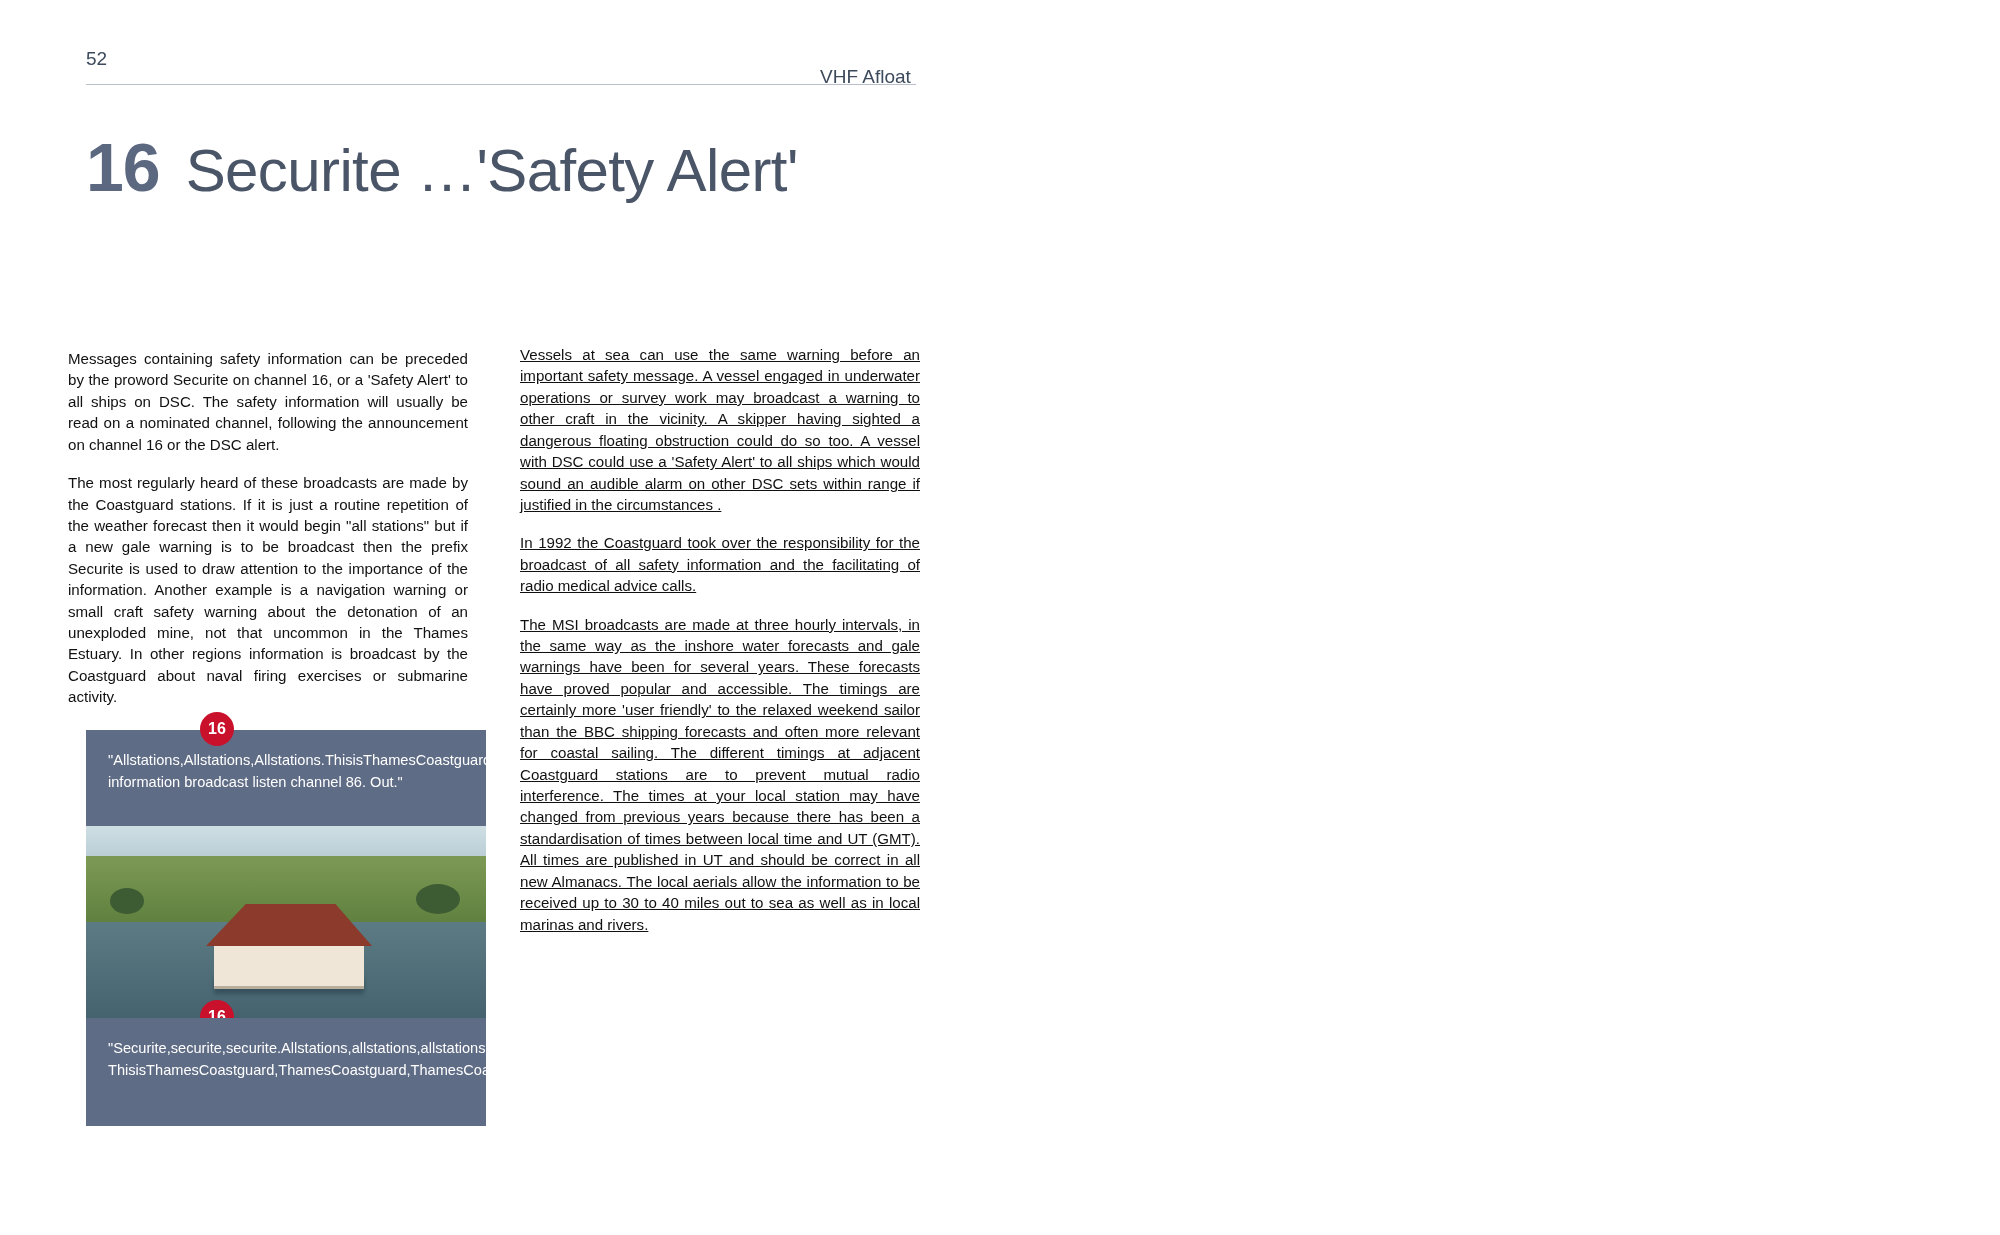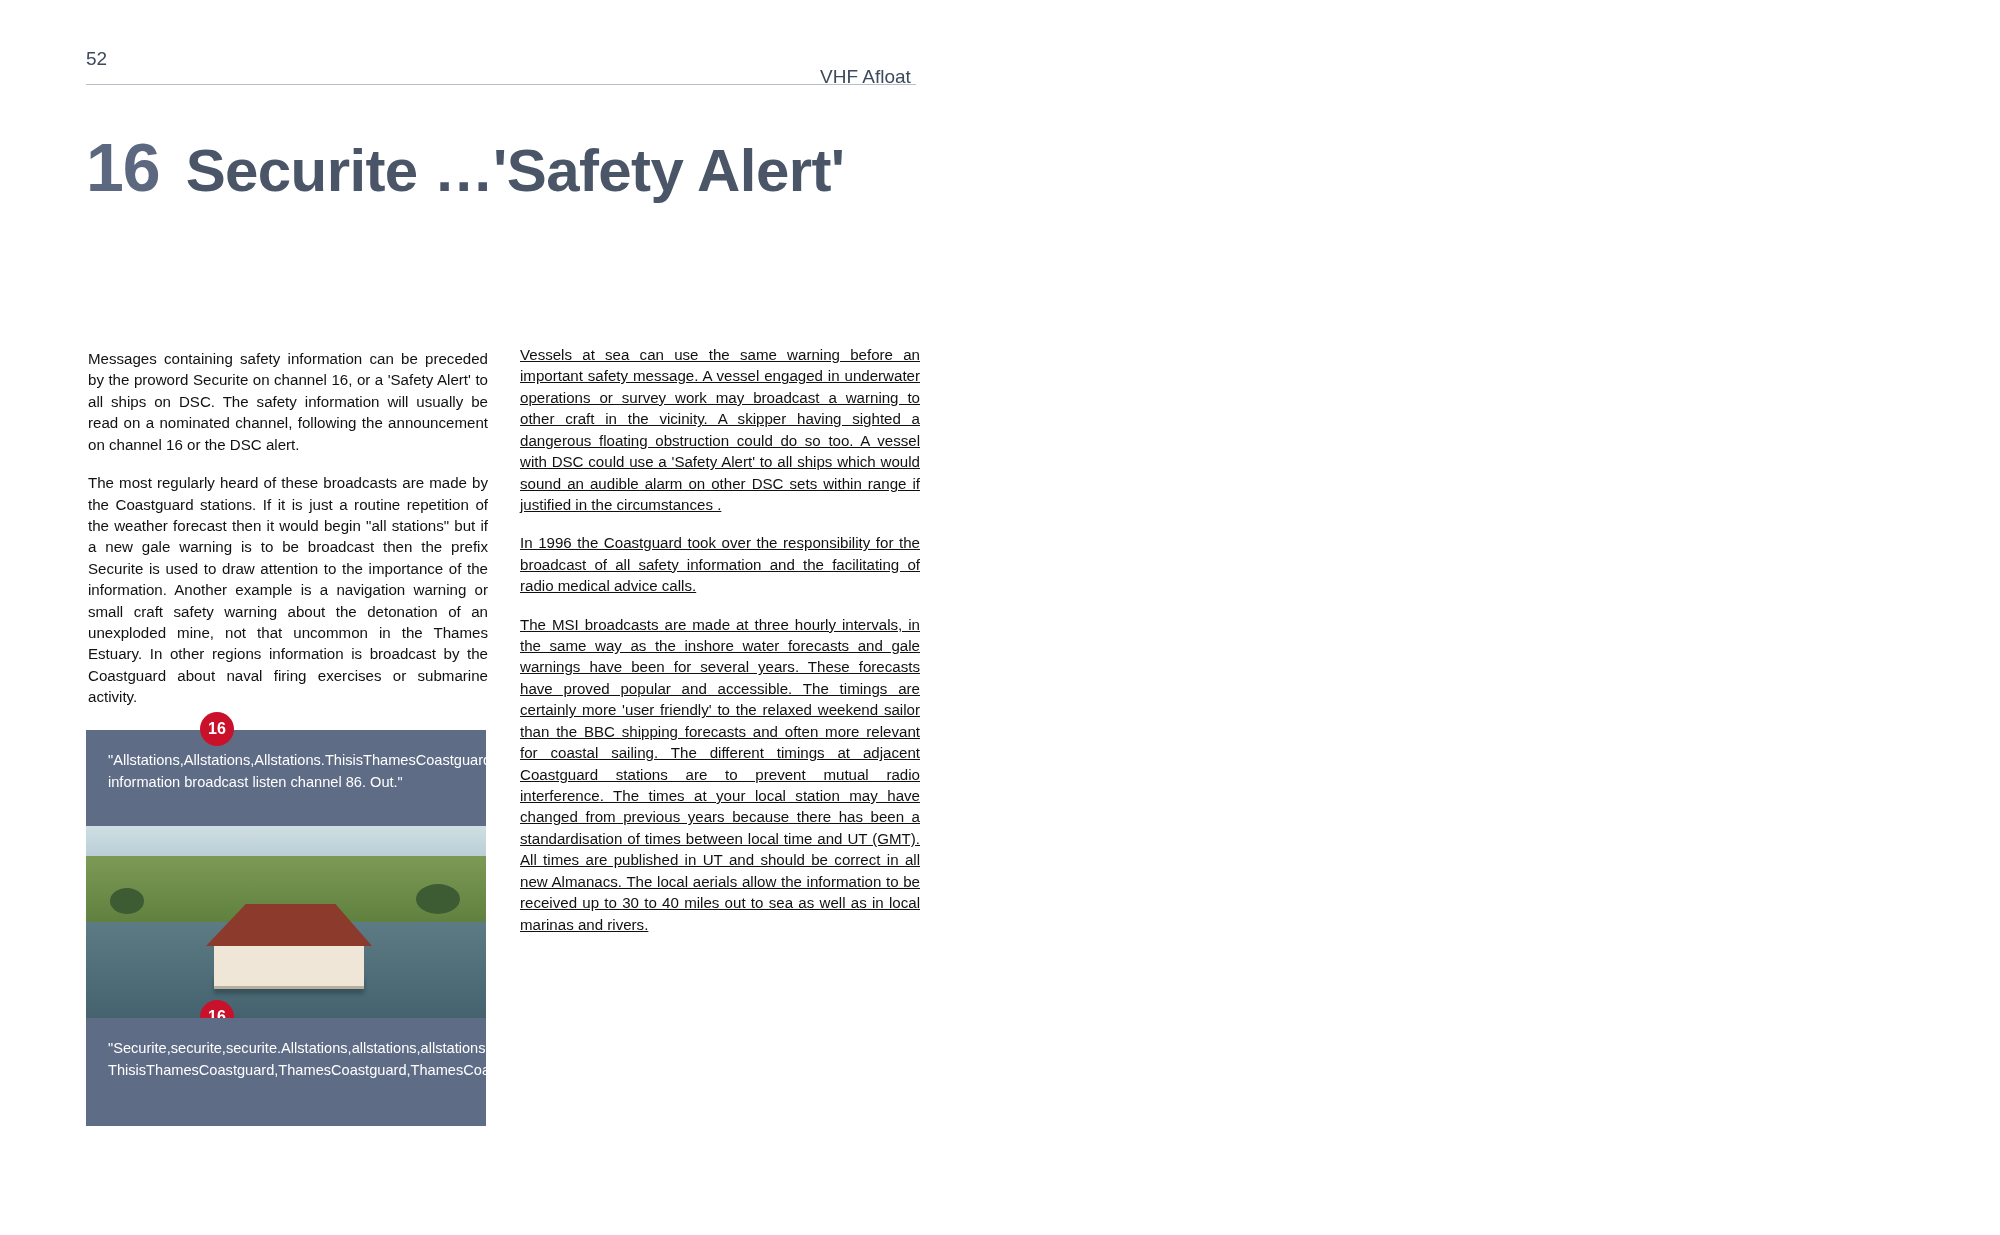--- a/index.html
+++ b/index.html
@@ -33,33 +33,33 @@
   .lh-rule  { left: 86px; top: 84px; width: 830px; }
 
   
   .chap {
     position: absolute; left: 86px; top: 128px;
     display: flex; align-items: baseline; gap: 26px;
     color: #5b6880;
   }
   .chap-num { font-size: 68px; font-weight: 700; letter-spacing: -1px; }
   .chap-title {
-    font-size: 60px; font-weight: 700; color: #4a5668; letter-spacing: -0.6px;
+    font-size: 60px; font-weight: 400; color: #4a5668; letter-spacing: -0.6px;
   }
 
   
   .col {
     position: absolute;
     font-size: 15.1px; line-height: 1.42;
     text-align: justify;
     color: #111;
   }
   .col p { margin: 0 0 17px 0; }
   .col p:last-child { margin-bottom: 0; }
-  .col-a { left: 88px; top: 348px; width: 400px; }
+  .col-a { left: 68px; top: 348px; width: 400px; }
   .col-b { left: 520px; top: 344px; width: 400px; text-decoration: underline; }
   .subhead {
     color: #5b6880; font-size: 18.5px; font-weight: 700; line-height: 1.3;
     margin: 6px 0 16px 0; text-align: left;
   }
 
   
   .quotebox {
     position: absolute; left: 86px; width: 400px;
     background: #5f6c86; color: #ffffff;
@@ -144,21 +144,21 @@
       <div class="house-shadow"></div>
       <div class="house-body"></div>
       <div class="house-roof"></div>
     </div>
 
     <div class="badge16" id="badge2">16</div>
     <div class="quotebox" id="quote2">"Securite,securite,securite.Allstations,allstations,allstations. ThisisThamesCoastguard,ThamesCoastguard,ThamesCoastguard.Foranewgalewarninglistenchannel86.Out."</div>
 
     <div class="col col-b">
       <p>Vessels at sea can use the same warning before an important safety message. A vessel engaged in underwater operations or survey work may broadcast a warning to other craft in the vicinity. A skipper having sighted a dangerous floating obstruction could do so too. A vessel with DSC could use a 'Safety Alert' to all ships which would sound an audible alarm on other DSC sets within range if justified in the circumstances  .</p>
-      <p>In 1996 the Coastguard took over the responsibility for the broadcast of all safety information and the facilitating of radio medical advice calls.</p>
+      <p>In 1992 the Coastguard took over the responsibility for the broadcast of all safety information and the facilitating of radio medical advice calls.</p>
       <p>The MSI broadcasts are made at three hourly intervals, in the same way as the inshore water forecasts and gale warnings have been for several years. These forecasts have proved popular and accessible. The timings are certainly more 'user friendly' to the relaxed weekend sailor than the BBC shipping forecasts and often more relevant for coastal sailing. The different timings at adjacent Coastguard stations are to prevent mutual radio interference. The times at your local station may have changed from previous years because there has been a standardisation of times between local time and UT (GMT). All times are published in UT and should be correct in all new Almanacs. The local aerials allow the information to be received up to 30 to 40 miles out to sea as well as in local marinas and rivers.</p>
     </div>
   </div>
 
   <div class="page page-right">
 
     
     
     
 

